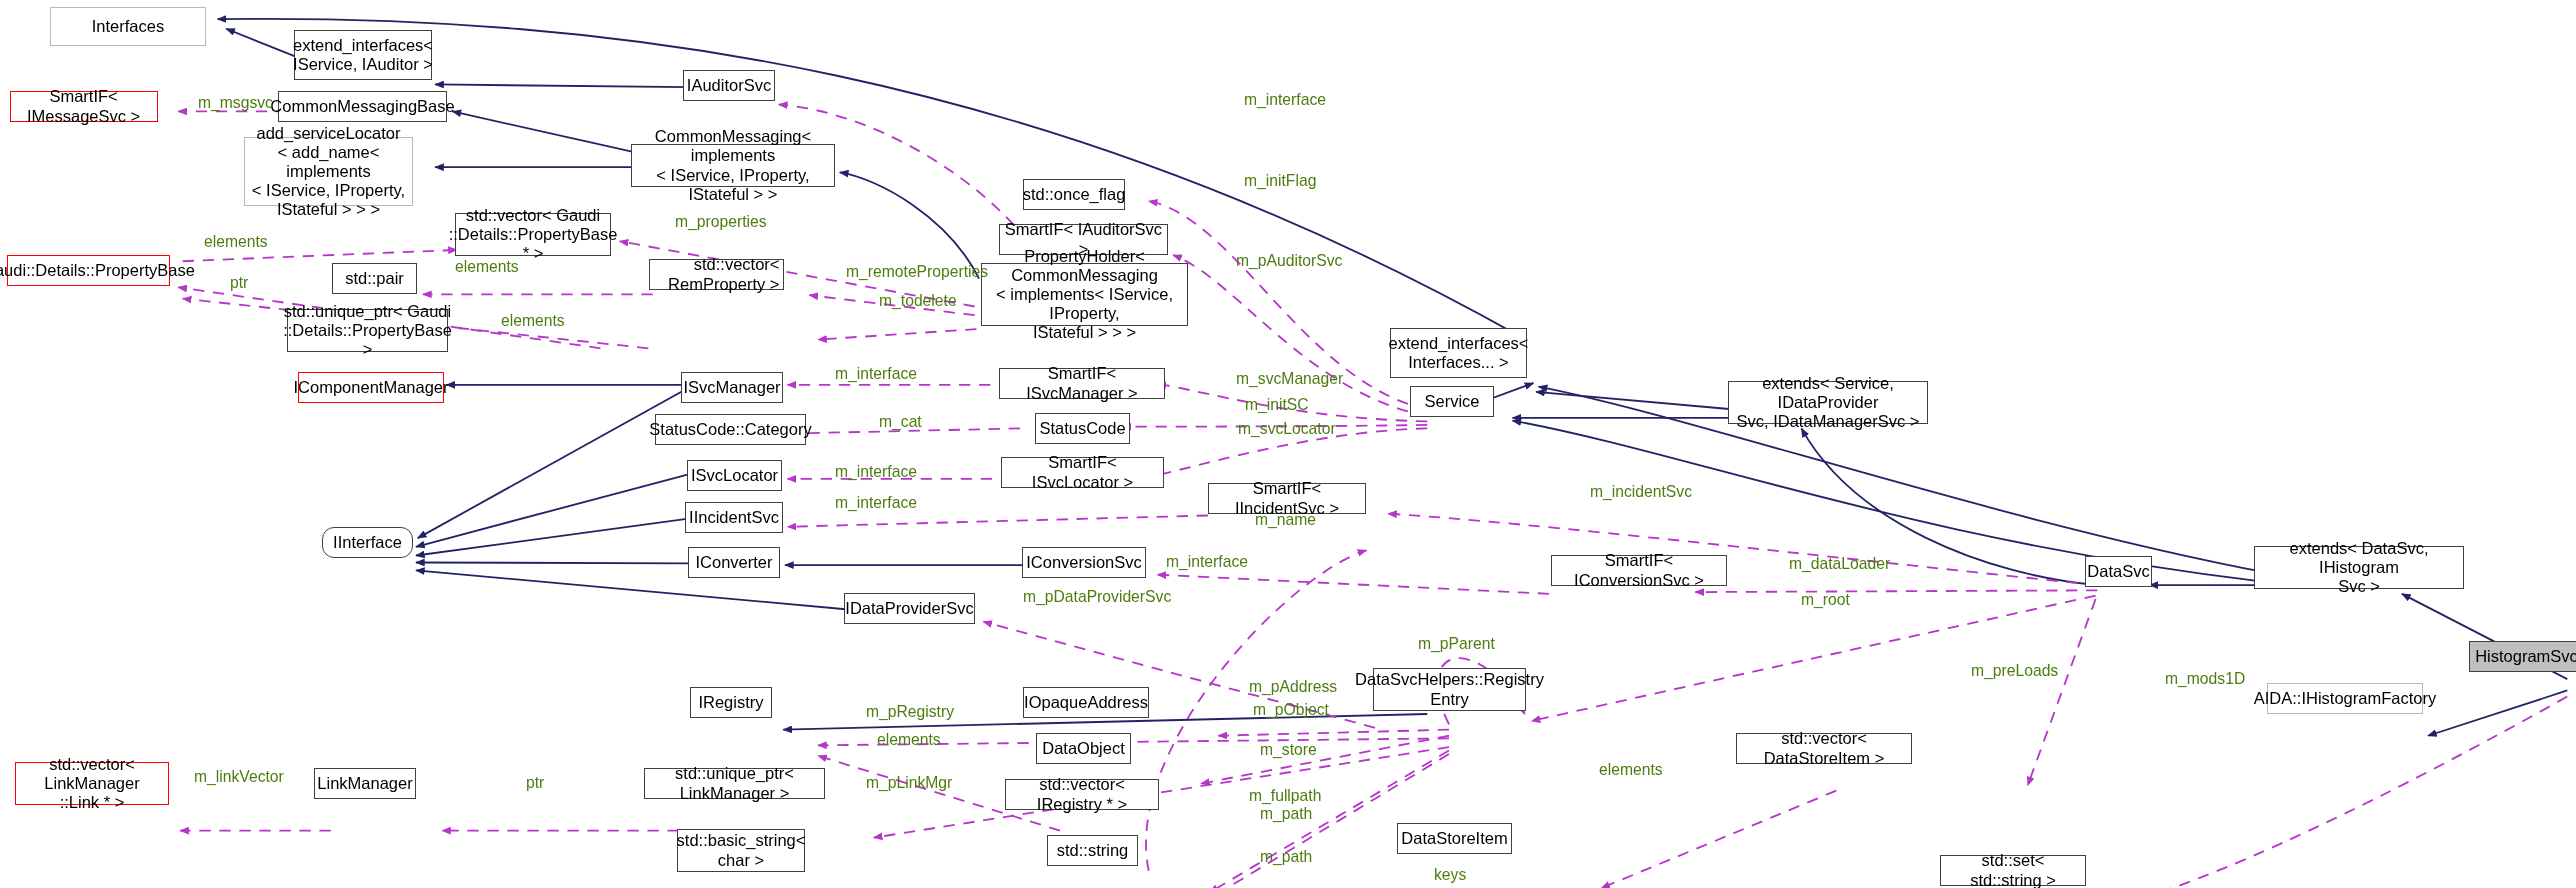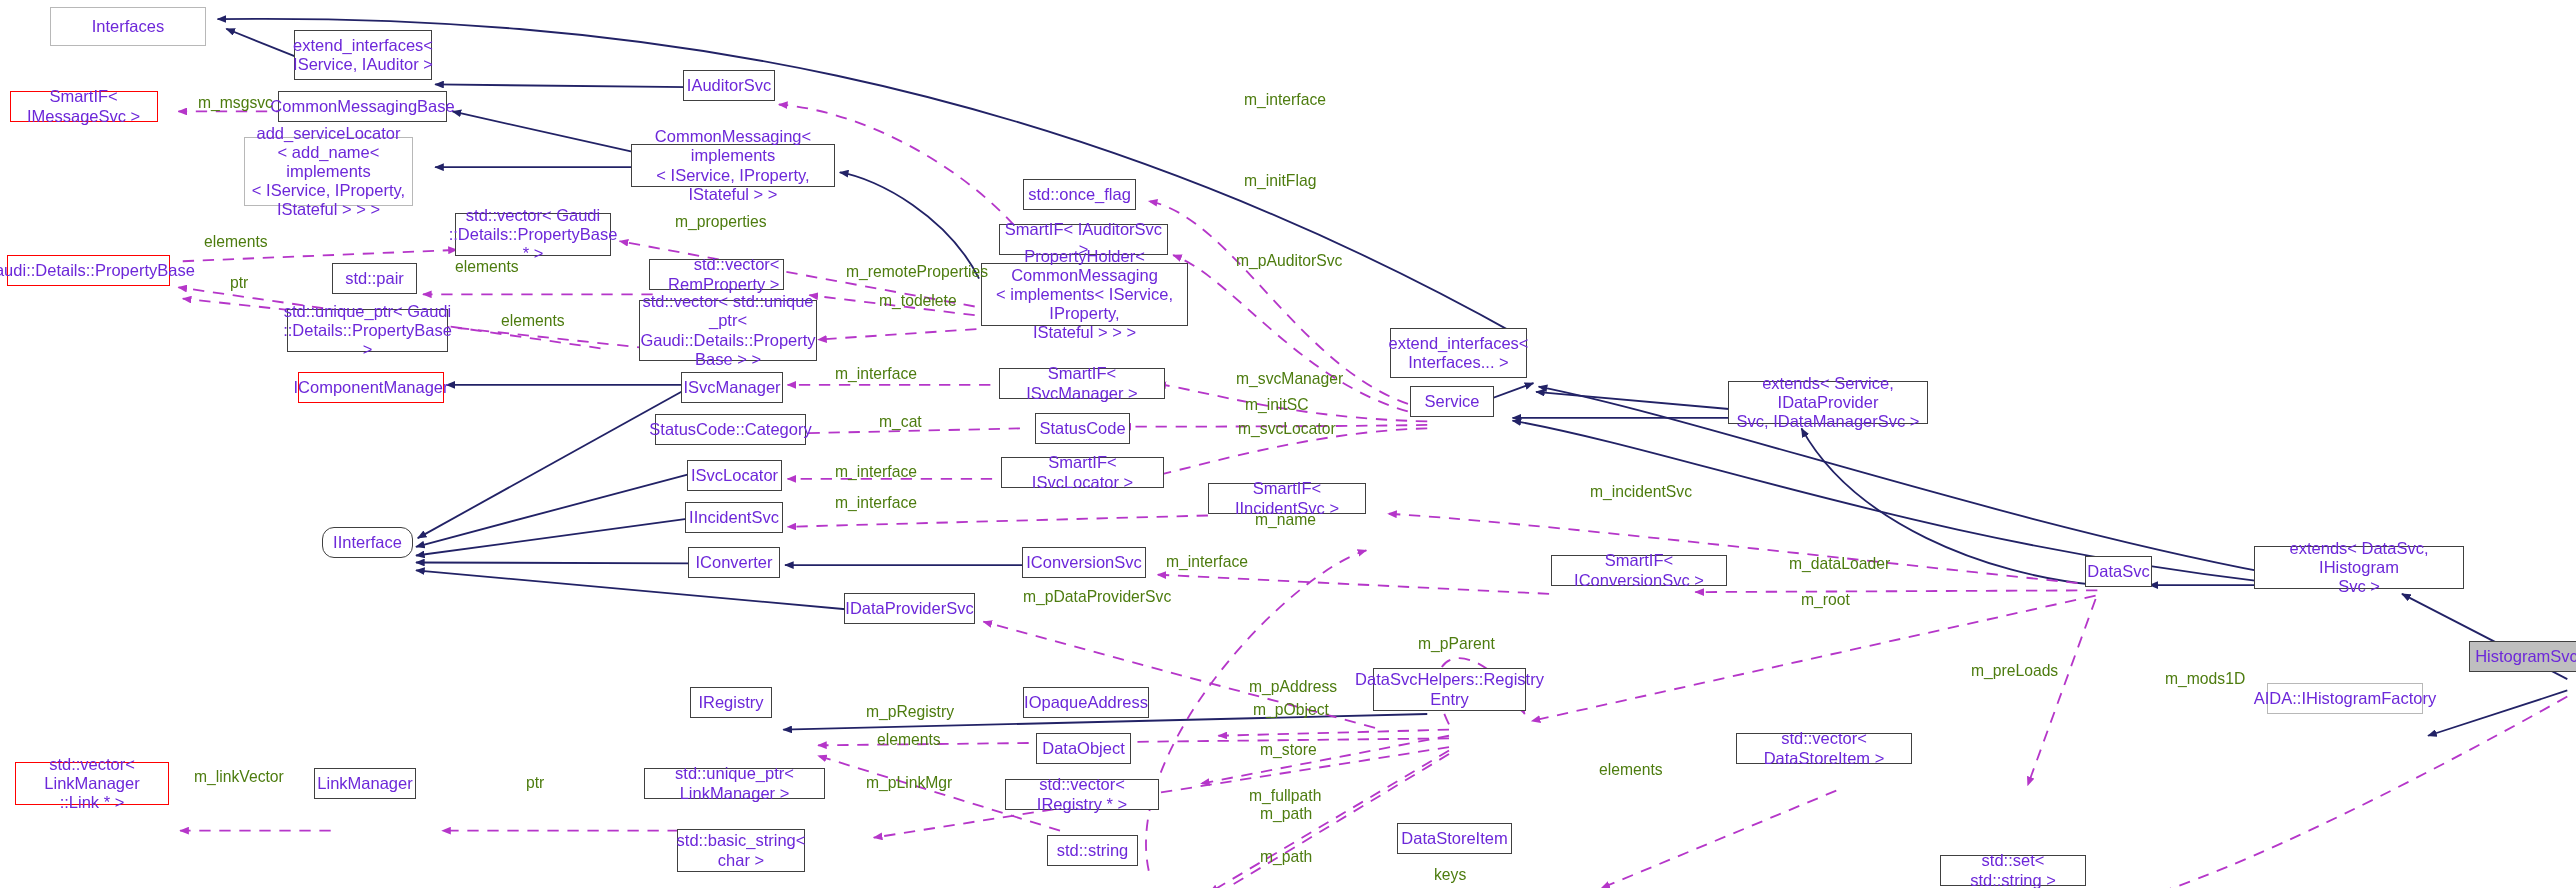--- a/index.html
+++ b/index.html
@@ -20,21 +20,21 @@
     position: absolute;
     box-sizing: border-box;
     background: #ffffff;
     border: 1.7px solid #404040;
     display: flex;
     align-items: center;
     justify-content: center;
     text-align: center;
     font-size: 16.5px;
     line-height: 1.16;
-    color: #6d28d9;
+    color: #000000;
     white-space: pre-line;
     padding: 0.9px 3.5px;
     z-index: 5;
   }
   .node.thin  { border-width: 1.7px; border-color:#404040; }
   .node.light { border-width: 1.7px; border-color:#b8b8b8; }
   .node.red   { border-width: 1.7px; border-color:#ff0000; }
   .node.grey  { background:#bfbfbf; border-color:#404040; }
   .elabel {
     position: absolute;
@@ -198,35 +198,32 @@
 IService, IAuditor &gt;</div>
     <div class="node thin" style="left: 683px; top: 70px; width: 92px; height: 31px;">IAuditorSvc</div>
     <div class="node red" style="left: 9.6px; top: 91px; width: 148px; height: 31px; border-color: rgb(255, 0, 0);">SmartIF&lt; IMessageSvc &gt;</div>
     <div class="node thin" style="left: 278px; top: 91px; width: 169px; height: 31px;">CommonMessagingBase</div>
     <div class="node light" style="left: 244px; top: 137px; width: 169px; height: 69px; border-color: rgb(184, 184, 184);">add_serviceLocator
 &lt; add_name&lt; implements
 &lt; IService, IProperty,
 IStateful &gt; &gt; &gt;</div>
     <div class="node thin" style="left: 631px; top: 144px; width: 204px; height: 43px;">CommonMessaging&lt; implements
 &lt; IService, IProperty, IStateful &gt; &gt;</div>
-    <div class="node thin" style="left: 1023px; top: 179px; width: 113px; height: 31px;">std::once_flag</div>
+    <div class="node thin" style="left: 1023px; top: 179px; width: 102px; height: 31px;">std::once_flag</div>
     <div class="node thin" style="left: 455px; top: 213px; width: 156px; height: 43px;">std::vector&lt; Gaudi
 ::Details::PropertyBase * &gt;</div>
     <div class="node thin" style="left: 999px; top: 224px; width: 169px; height: 31px;">SmartIF&lt; IAuditorSvc &gt;</div>
     <div class="node red" style="left: 7px; top: 255px; width: 163px; height: 31px; border-color: rgb(255, 0, 0);">Gaudi::Details::PropertyBase</div>
     <div class="node thin" style="left: 332px; top: 263px; width: 85px; height: 31px;">std::pair</div>
     <div class="node thin" style="left: 649px; top: 259px; width: 135px; height: 31px; text-align: right;">std::vector&lt; RemProperty &gt;</div>
     <div class="node thin" style="left: 981px; top: 263px; width: 207px; height: 63px;">PropertyHolder&lt; CommonMessaging
 &lt; implements&lt; IService, IProperty,
 IStateful &gt; &gt; &gt;</div>
     <div class="node thin" style="left: 287px; top: 309px; width: 161px; height: 43px;">std::unique_ptr&lt; Gaudi
 ::Details::PropertyBase &gt;</div>
-    <div class="node thin" style="left: 639px; top: 300px; width: 178px; height: 61px;">std::vector&lt; std::unique
-_ptr&lt; Gaudi::Details::Property
-Base &gt; &gt;</div>
     <div class="node thin" style="left: 1390px; top: 328px; width: 137px; height: 50px;">extend_interfaces&lt;
 Interfaces... &gt;</div>
     <div class="node red" style="left: 298px; top: 372px; width: 146px; height: 31px; border-color: rgb(255, 0, 0);">IComponentManager</div>
     <div class="node thin" style="left: 681px; top: 372px; width: 102px; height: 31px;">ISvcManager</div>
     <div class="node thin" style="left: 999px; top: 368px; width: 166px; height: 31px;">SmartIF&lt; ISvcManager &gt;</div>
     <div class="node thin" style="left: 1410px; top: 386px; width: 84px; height: 31px;">Service</div>
     <div class="node thin" style="left: 1728px; top: 381px; width: 200px; height: 43px;">extends&lt; Service, IDataProvider
 Svc, IDataManagerSvc &gt;</div>
     <div class="node thin" style="left: 655px; top: 414px; width: 151px; height: 31px;">StatusCode::Category</div>
     <div class="node thin" style="left: 1035px; top: 413px; width: 95px; height: 31px;">StatusCode</div>

